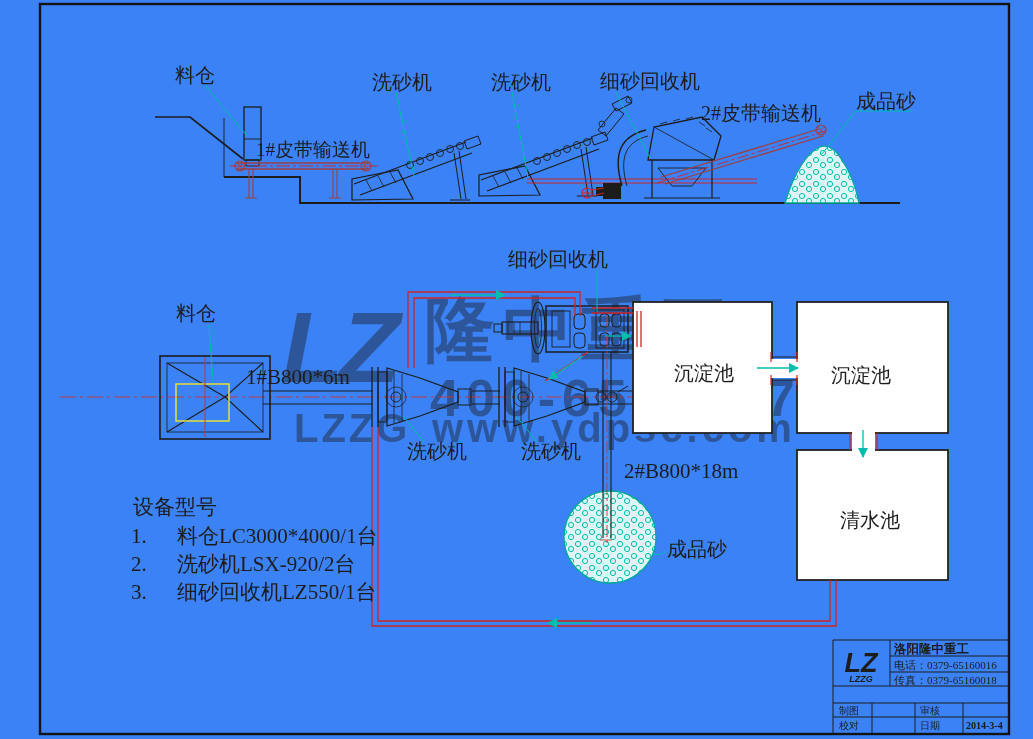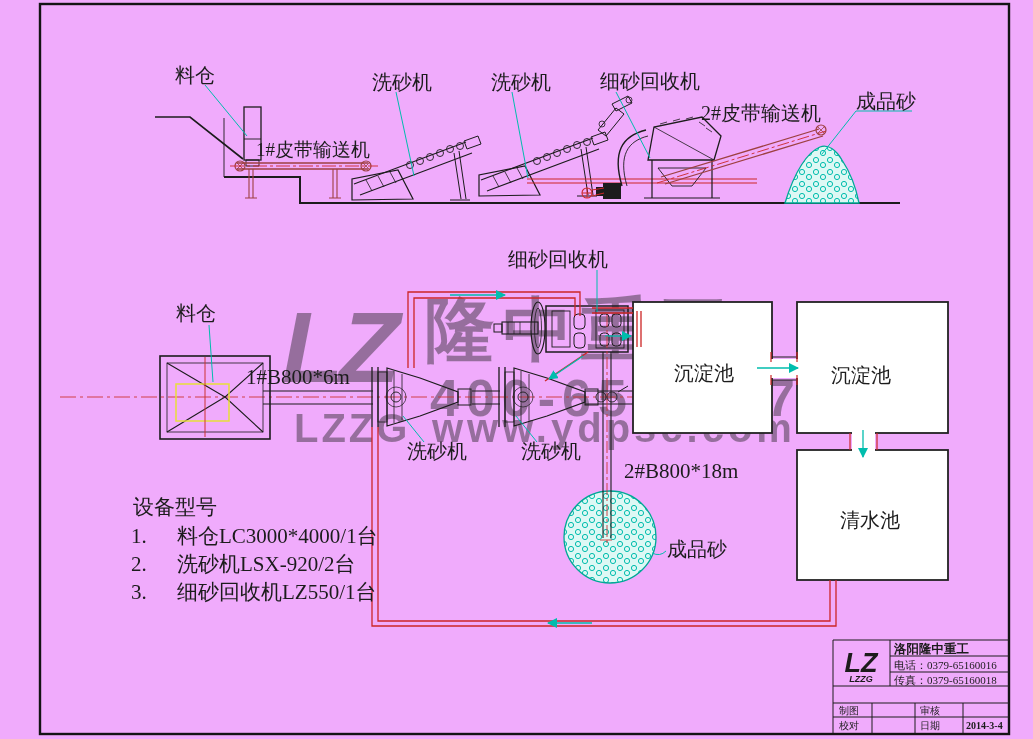--- a/index.html
+++ b/index.html
@@ -1,16 +1,16 @@
 <!DOCTYPE html>
 <html><head>
 <meta charset="utf-8">
 <style>
   html,body{margin:0;padding:0;background:#ffffff;}
-  #sheet{position:relative;width:1033px;height:739px;background:#f0abfc;overflow:hidden;
+  #sheet{position:relative;width:1033px;height:739px;background:#3b82f6;overflow:hidden;
          font-family:"Liberation Serif", serif;}
   svg text{font-family:"Liberation Serif", serif;fill:#1c1c1c;}
   svg text.wm{font-family:"Liberation Sans", sans-serif;font-weight:bold;}
 </style>
 </head>
 <body>
 
 <div id="sheet">
 <svg width="1033" height="739" viewBox="0 0 1033 739">
   <defs>

